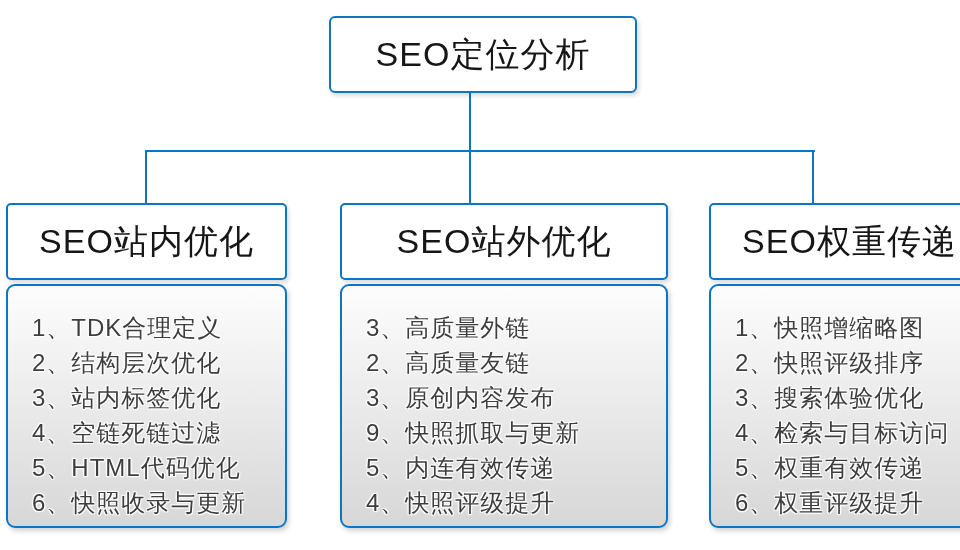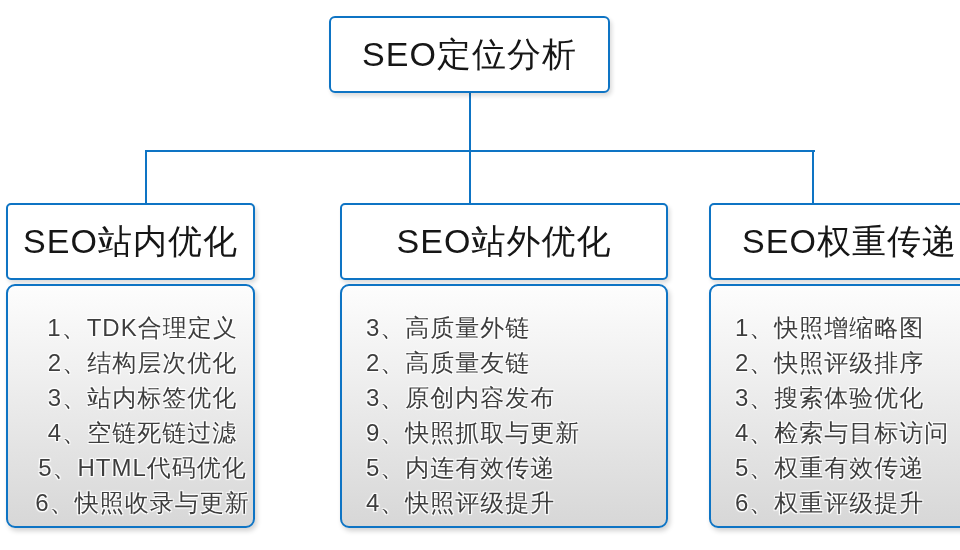--- a/index.html
+++ b/index.html
@@ -28,37 +28,37 @@
     display: flex;
     align-items: center;
     justify-content: center;
     color: #161616;
     font-size: 34px;
     letter-spacing: 1px;
     white-space: nowrap;
     box-shadow: 2px 3px 4px rgba(0, 0, 0, 0.14);
   }
   .root-node {
-    left: 329px; top: 16px; width: 281px; height: 77px;
+    left: 329px; top: 16px; width: 308px; height: 77px;
   }
   .branch-header {
     top: 203px; height: 77px; border-radius: 5px;
   }
   .branch-list {
     position: absolute;
     top: 284px;
     height: 244px;
     box-sizing: border-box;
     border: 2px solid #0e74c4;
     border-radius: 9px;
     background: linear-gradient(180deg, #fdfdfd 0%, #f0f0f0 35%, #d7d7d7 100%);
     box-shadow: 2px 3px 5px rgba(0, 0, 0, 0.18);
     padding: 24px 0 0 24px;
   }
-  .col1 { left: 6px;   width: 249px; text-align: center; }
+  .col1 { left: 6px;   width: 281px; }
   .col2 { left: 340px; width: 328px; }
   .col3 { left: 673px; width: 281px; margin-left: 36px; }
   .list-item {
     font-size: 24px;
     line-height: 35px;
     color: #3e3e3e;
     letter-spacing: 1px;
     white-space: nowrap;
     text-shadow: -1px -1px 1px #ffffff, 1px -1px 1px #ffffff,
                  -1px  1px 1px #ffffff, 1px  1px 1px #ffffff,

